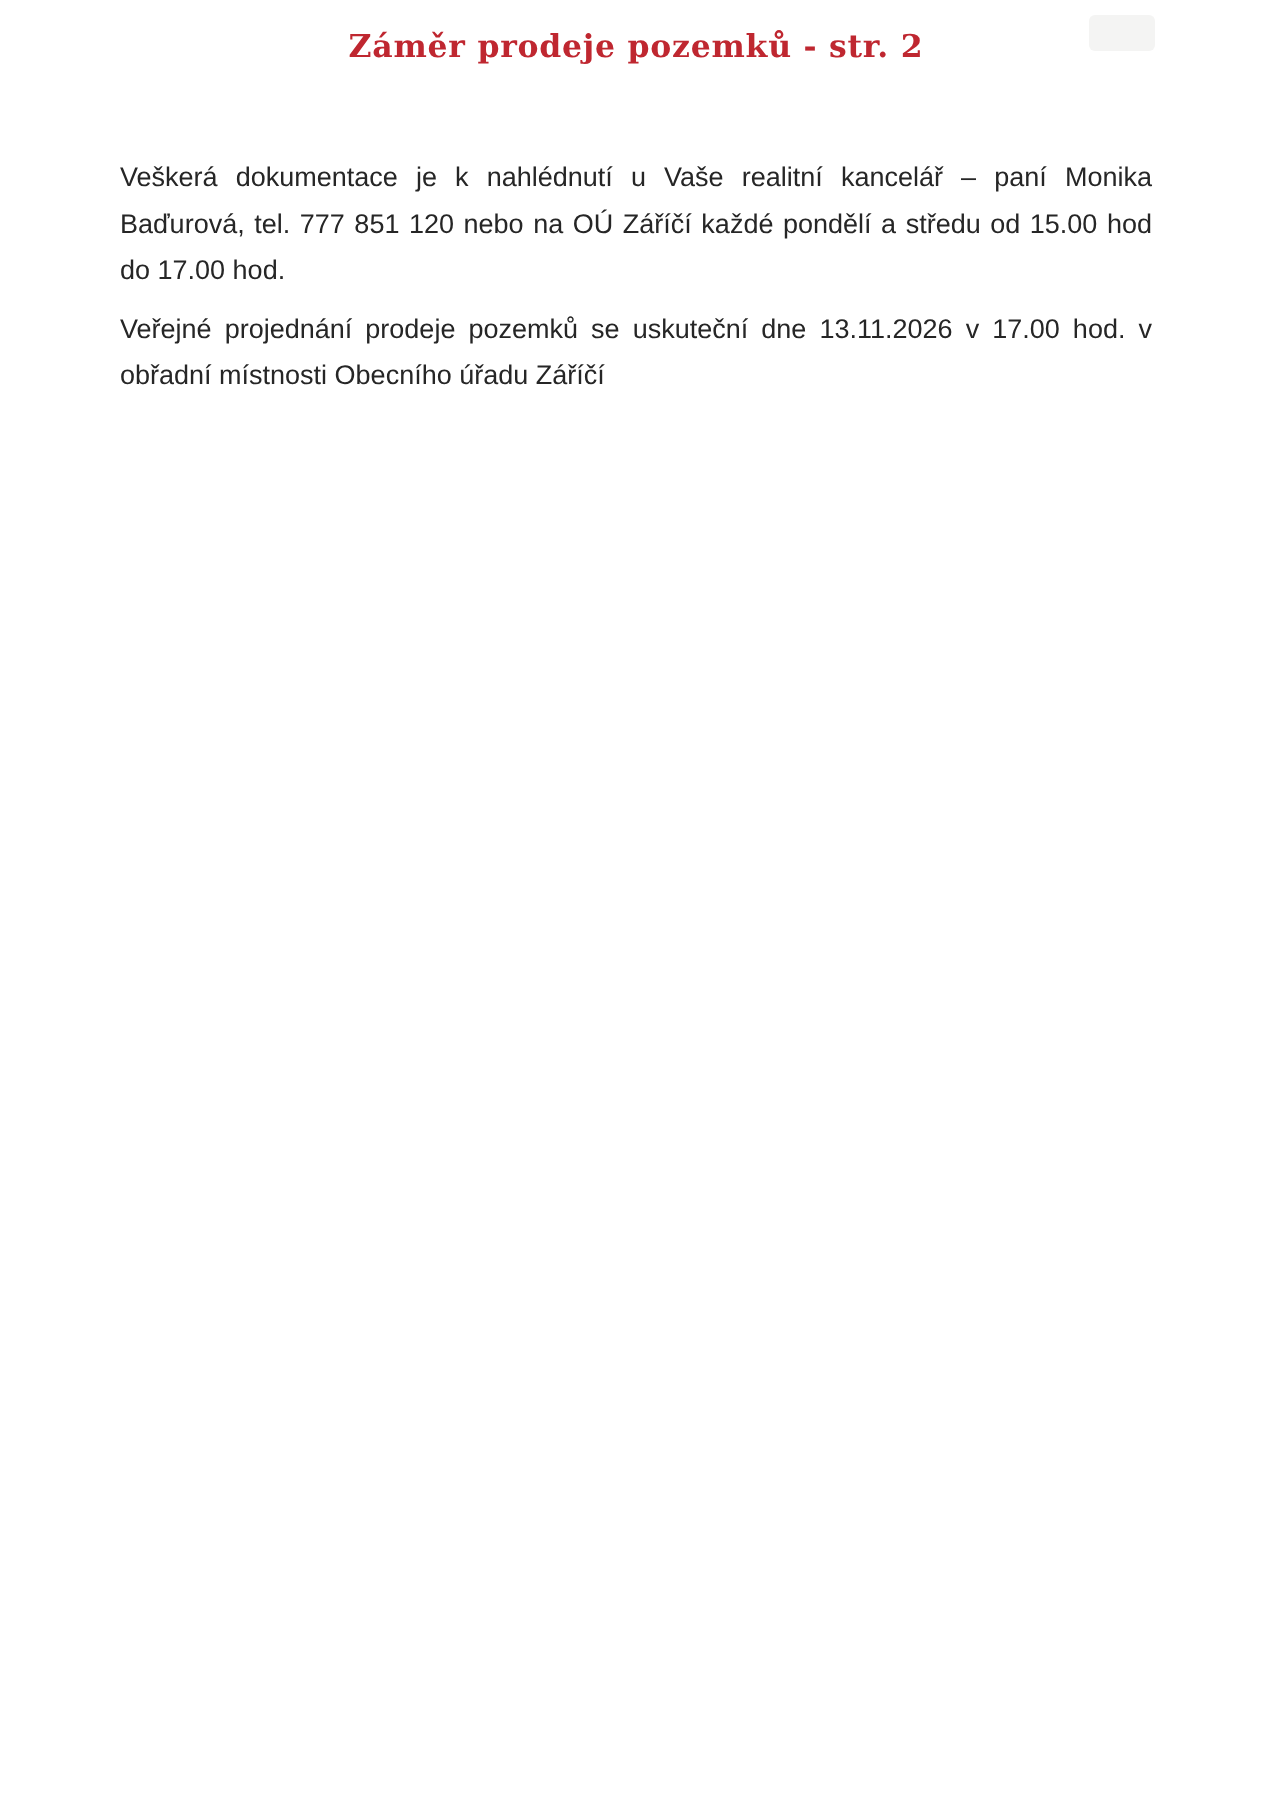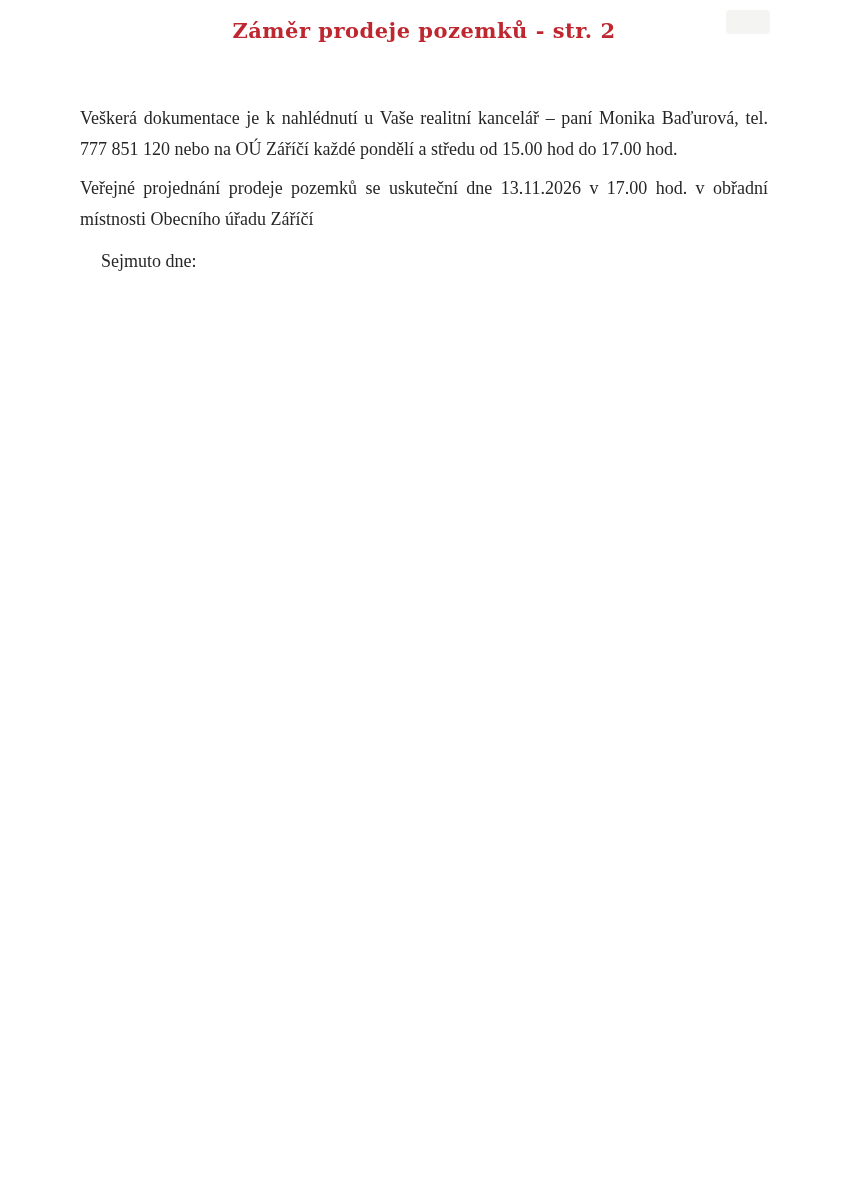--- a/index.html
+++ b/index.html
@@ -23,21 +23,20 @@
     font-family: "DejaVu Serif", serif;
     font-weight: bold;
     font-size: 21px;
     line-height: 30px;
     letter-spacing: 0.5px;
     color: #bf2730;
   }
   .content {
     padding-left: 80px;
     padding-right: 80px;
-    font-family: Liberation Serif, serif;
   }
   .para {
     margin: 0;
     font-size: 18px;
     line-height: 31px;
     text-align: justify;
     color: #262626;
   }
   .para-1 { margin-top: 57px; }
   .para-2 { margin-top: 8px; }
@@ -77,16 +76,15 @@
   <div class="content">
 
     <p class="para para-1">Veškerá dokumentace je k nahlédnutí u Vaše realitní kancelář – paní Monika Baďurová, tel. 777 851 120 nebo na OÚ Záříčí  každé pondělí a středu od 15.00 hod do 17.00 hod.</p>
 
     <p class="para para-2">Veřejné projednání prodeje pozemků se uskuteční dne 13.11.2026 v 17.00 hod. v obřadní místnosti Obecního úřadu Záříčí</p>
 
 
 
 
 
-    <p class="line removed-line">Sejmuto dne:</p>
 
   </div>
 </div>
 
 </body></html>

